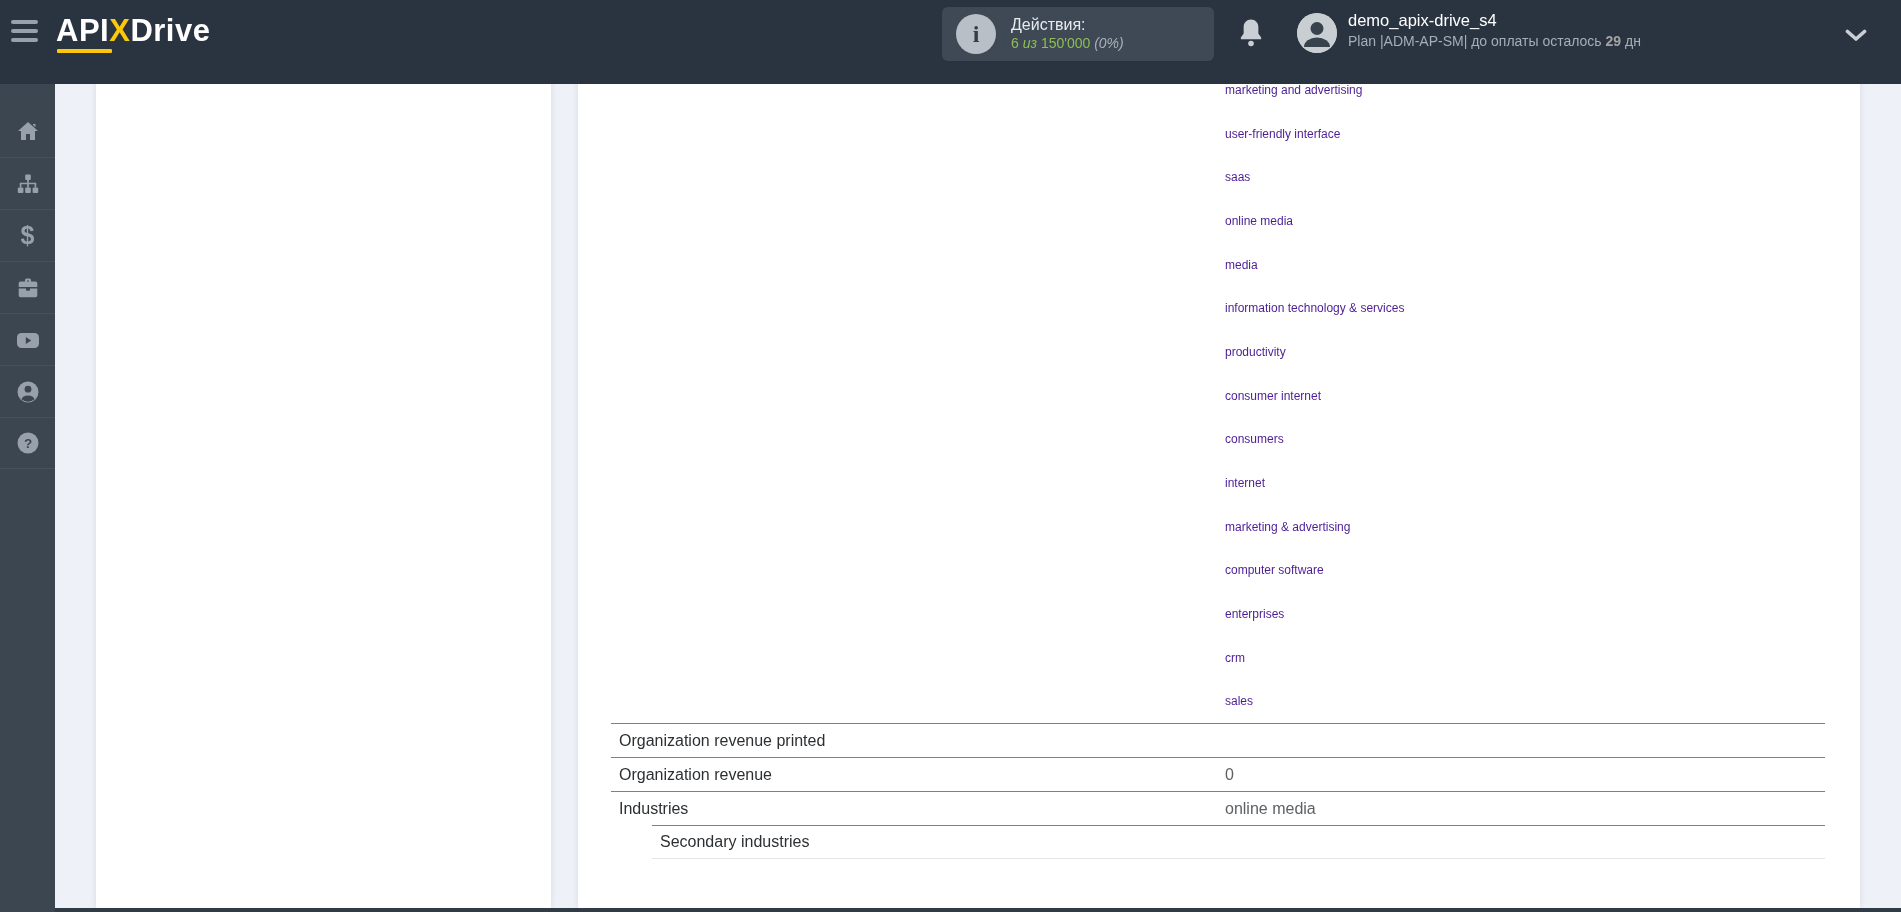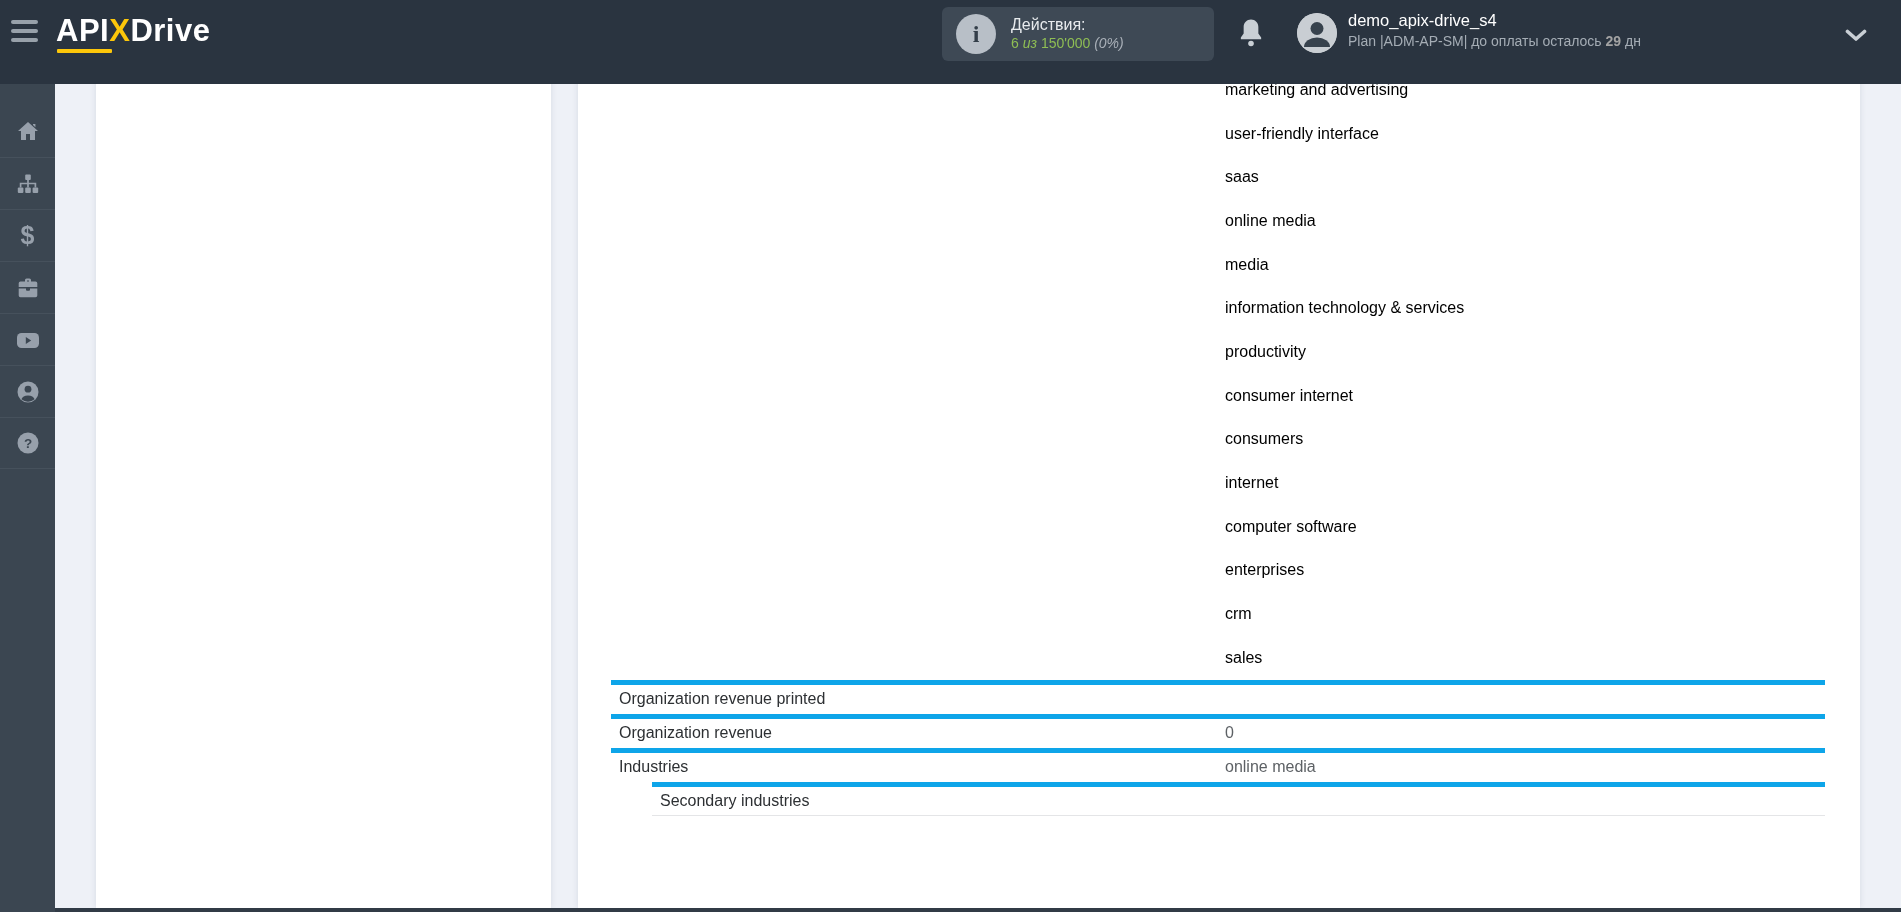--- a/index.html
+++ b/index.html
@@ -40,24 +40,24 @@
   .dollar-glyph { color:#97a0ab; font-size:25px; font-weight:600; }
 
   
   .panel-left  { position:absolute; left:96px;  top:67px; width:455px;  height:841px; background:#ffffff; box-shadow:0 0 6px rgba(50,60,80,.12); }
   .panel-right { position:absolute; left:578px; top:67px; width:1282px; height:841px; background:#ffffff; box-shadow:0 0 6px rgba(50,60,80,.12); }
   .bottom-strip { position:absolute; left:55px; top:908px; width:1846px; height:4px; background:#313b46; z-index:7; }
 
   .detail { position:absolute; left:33px; top:0; width:1214px; }
   .tags { padding-top:1px; }
   .tag-row { height:43.7px; display:flex; align-items:center; }
-  .tag-text { margin-left:614px; font-size:16px; color:#000000; }
+  .tag-text { margin-left:614px; font-size:12px; color:#4c1d95; }
 
   .fields { }
-  .field-row { height:34px; display:flex; align-items:center; border-top:5px solid #0ea5e9; font-size:16px; }
+  .field-row { height:34px; display:flex; align-items:center; border-top:1px solid #0ea5e9; font-size:16px; }
   .field-row:last-child { border-bottom:1px solid #e4e5e7;margin-left:41px; }
   .field-label { width:614px; padding-left:8px; color:#2d3033; }
   .field-value { color:#5d6165; }
 </style>
 </head>
 <body>
 
 <div class="screen">
 
   <div class="header">
@@ -214,20 +214,23 @@
           </div>
 
           <div class="tag-row">
             <span class="tag-text">consumers</span>
           </div>
 
           <div class="tag-row">
             <span class="tag-text">internet</span>
           </div>
 
+          <div class="tag-row">
+            <span class="tag-text">marketing &amp; advertising</span>
+          </div>
 
           <div class="tag-row">
             <span class="tag-text">computer software</span>
           </div>
 
 
           <div class="tag-row">
             <span class="tag-text">enterprises</span>
           </div>
 

